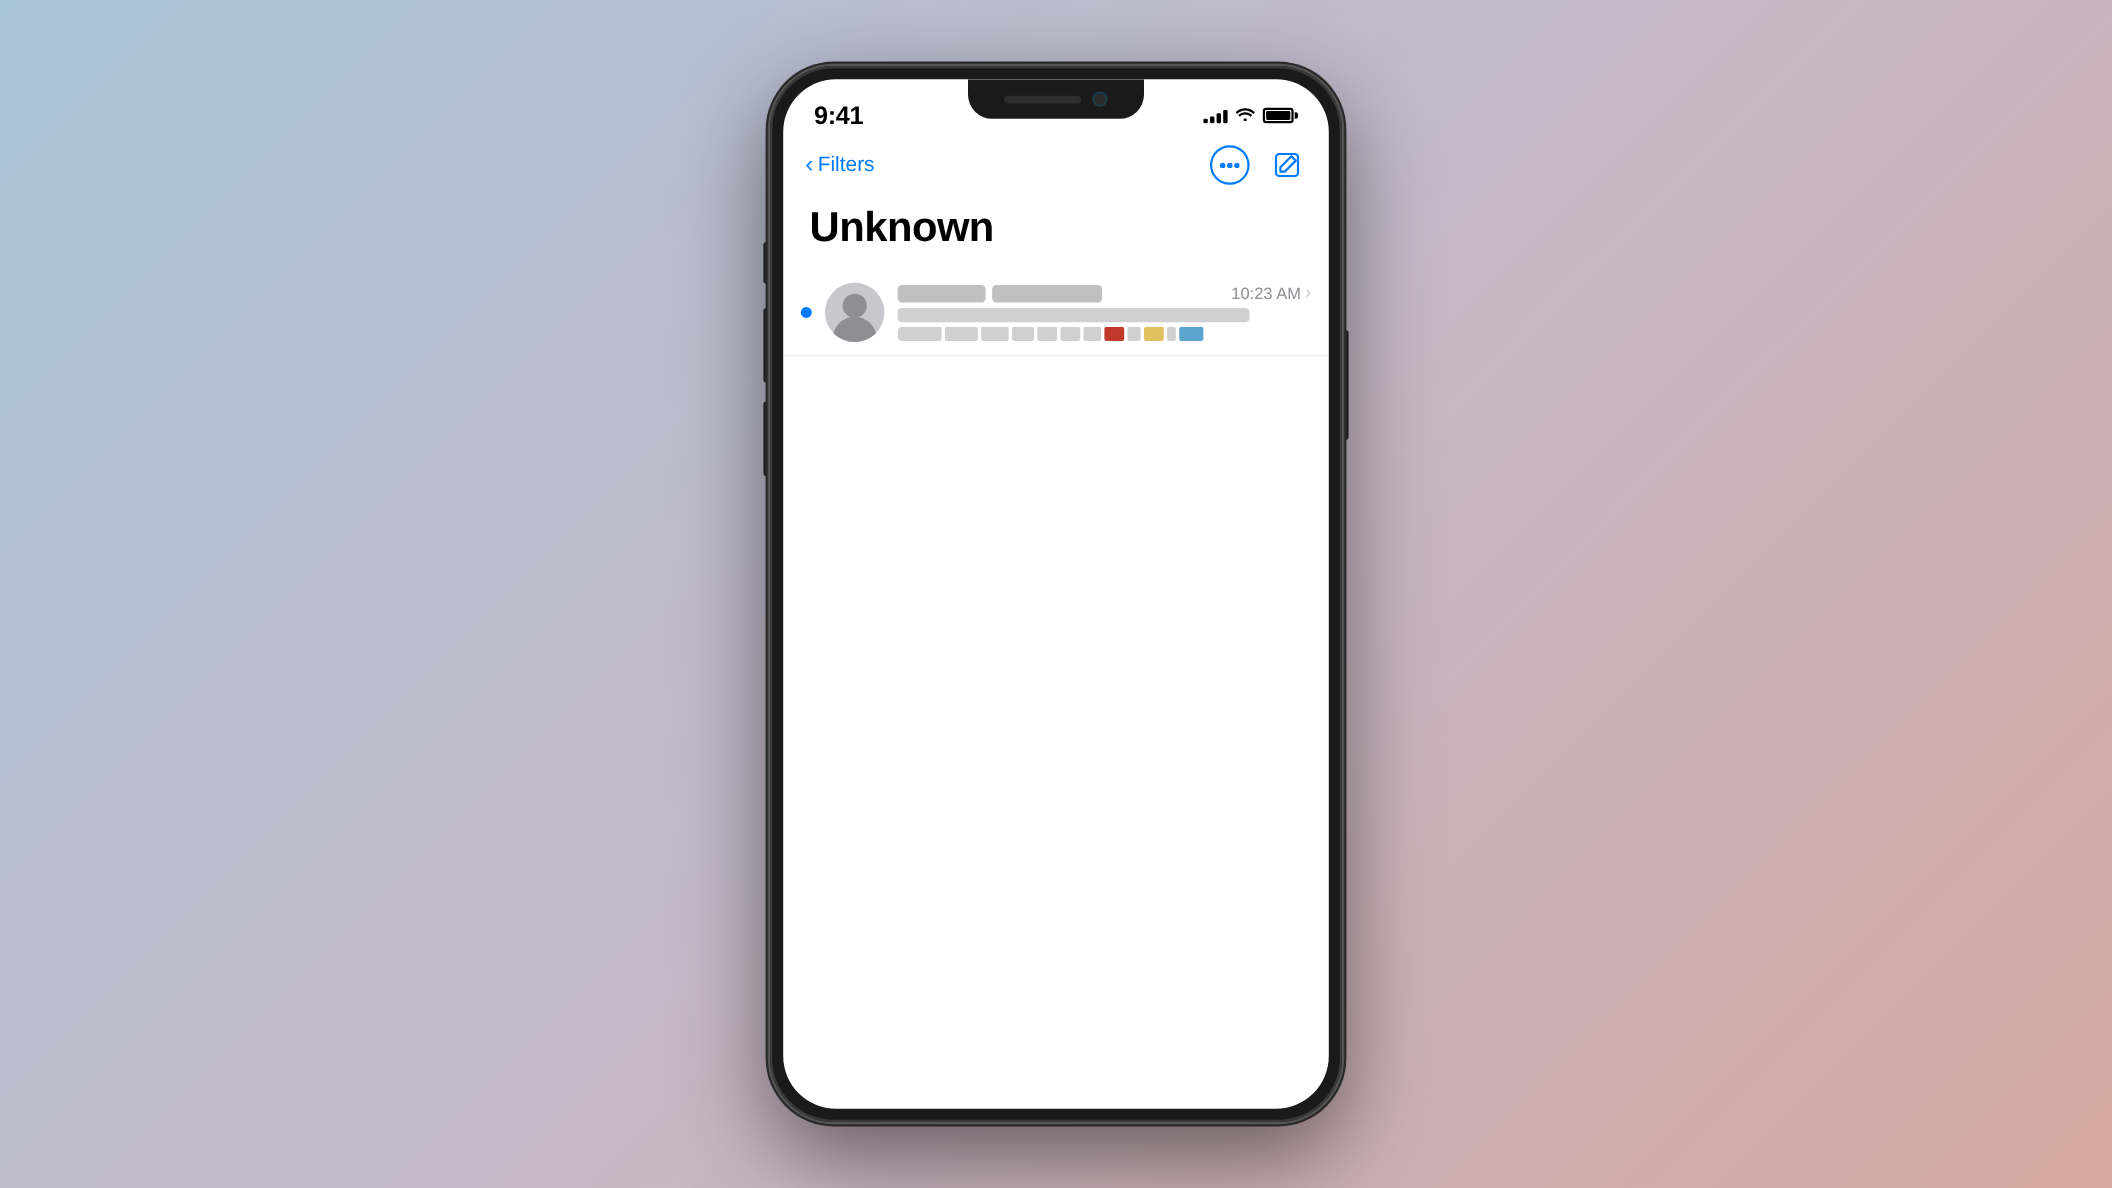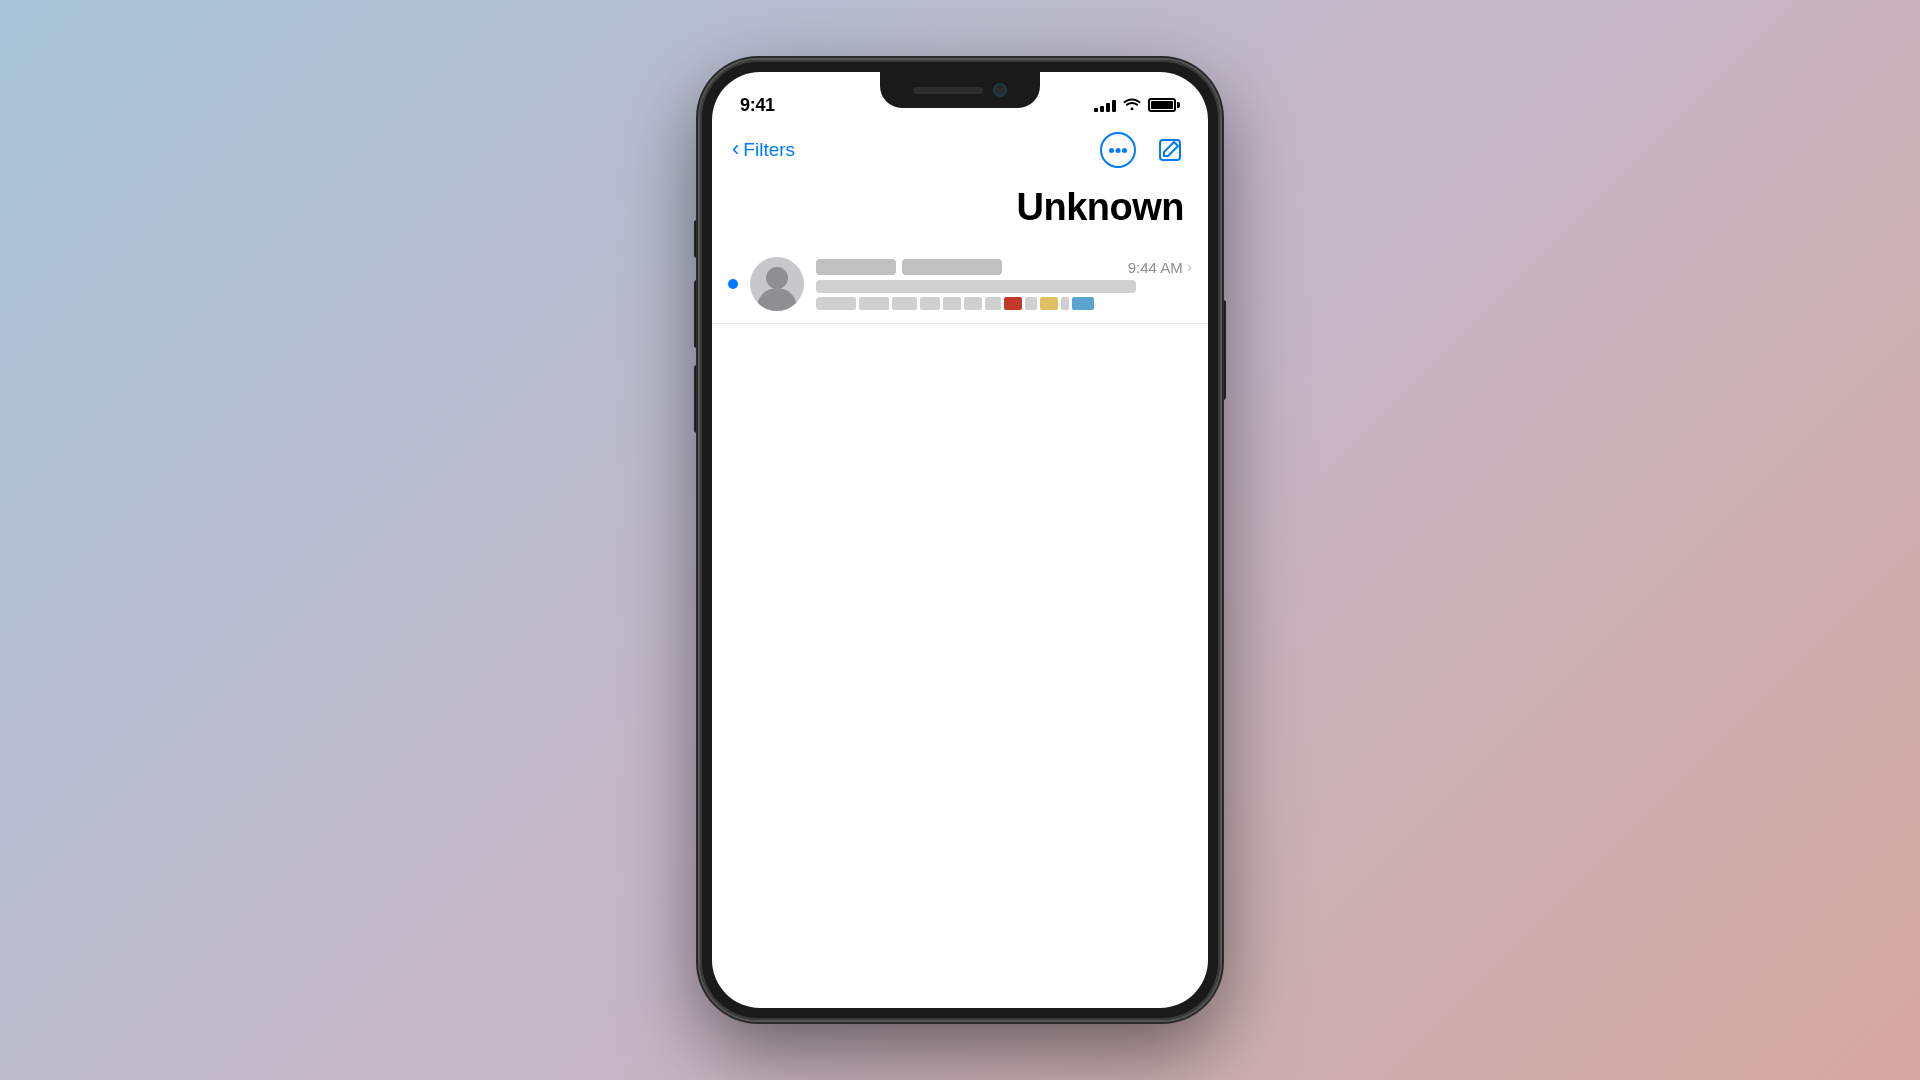--- a/index.html
+++ b/index.html
@@ -119,21 +119,21 @@
       display: flex;
       align-items: center;
       justify-content: space-between;
       padding: 14px 28px 0;
       height: 52px;
       position: relative;
       z-index: 5;
     }
 
     .status-time {
-      font-size: 18px;
+      font-size: 23px;
       font-weight: 600;
       color: #000;
       letter-spacing: -0.3px;
     }
 
     .status-icons {
       display: flex;
       align-items: center;
       gap: 7px;
     }
@@ -241,21 +241,20 @@
       color: #007AFF;
       display: flex;
       align-items: center;
       justify-content: center;
       cursor: pointer;
     }
 
     
     .page-title-wrap {
       padding: 8px 24px 16px;
-      text-align: right;
     }
 
     .page-title {
       font-size: 38px;
       font-weight: 800;
       color: #000;
       letter-spacing: -0.5px;
     }
 
     
@@ -487,21 +486,21 @@
             <div class="avatar-head"></div>
             <div class="avatar-body"></div>
           </div>
           <div class="message-content">
             <div class="message-header">
               <div class="message-name-blurred">
                 <div class="blur-block" style="width:80px;"></div>
                 <div class="blur-block" style="width:100px;"></div>
               </div>
               <div class="message-time">
-                <span>9:44 AM</span>
+                <span>10:23 AM</span>
                 <span class="chevron-right">›</span>
               </div>
             </div>
             <div class="message-preview">
               <div class="preview-line" style="width:85%;"></div>
               <div class="preview-line-colored">
                 <div class="color-block" style="width:40px; background:#D0D0D0;"></div>
                 <div class="color-block" style="width:30px; background:#D0D0D0;"></div>
                 <div class="color-block" style="width:25px; background:#D0D0D0;"></div>
                 <div class="color-block" style="width:20px; background:#D0D0D0;"></div>

